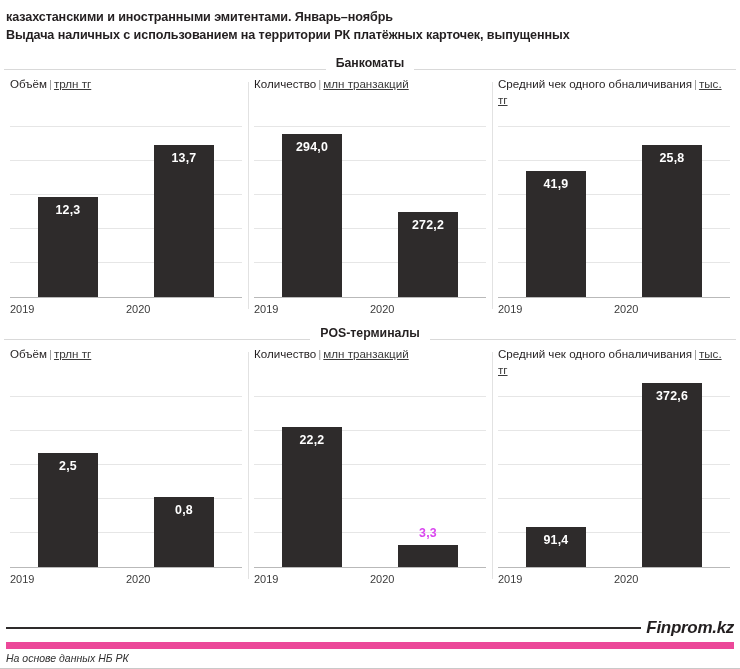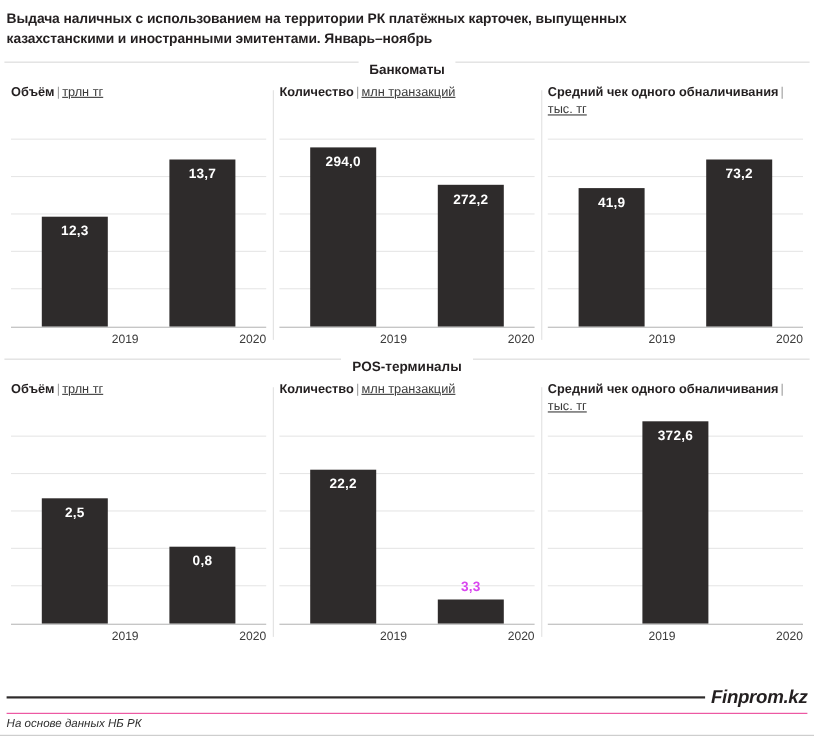--- a/index.html
+++ b/index.html
@@ -22,21 +22,21 @@
     font-size: 12.6px;
     font-weight: bold;
     line-height: 1.45;
     letter-spacing: -0.1px;
   }
   .title .line { display: block; }
 
   
   .section-band {
     display: flex;
-    align-items: flex-start;
+    align-items: flex-end;
     margin: 11px 4px 0 4px;
     gap: 10px;
   }
   .section-band .rule {
     flex: 1 1 auto;
     height: 1px;
     background: #d9d9d9;
   }
   .section-band .section-title {
     font-size: 12.3px;
@@ -62,21 +62,21 @@
     left: 0; top: 6px; bottom: 6px;
     width: 1px;
     background: #e2e2e2;
   }
   .chart-head {
     font-size: 11.6px;
     line-height: 1.45;
     margin-bottom: 2px;
     min-height: 34px;
   }
-  .chart-head .bold { font-weight: bold; }
+  .chart-head .bold { font-weight: normal; }
   .chart-head .unit { font-weight: normal; color: #3a3a3a; text-decoration: underline; }
   .chart-head .sep { color: #9a9a9a; padding: 0 2px; }
 
   .plot {
     position: relative;
     height: 186px;
     margin-top: 2px;
   }
   .gridlines {
     position: absolute;
@@ -126,21 +126,21 @@
   .bar.short .val {
     top: -19px;
     color: #d946ef;
   }
   .xlabels {
     display: flex;
     margin-top: 5px;
   }
   .xlabels div {
     flex: 1 1 0;
-    text-align: right;
+    text-align: left;
     font-size: 11px;
     color: #3b3b3b;
   }
 
   
   .footer {
     position: absolute;
     left: 0; right: 0; bottom: 0;
     padding: 0 6px;
   }
@@ -161,36 +161,36 @@
     font-weight: bold;
     font-style: italic;
     color: #231f20;
     letter-spacing: -0.3px;
   }
   .footer .source {
     font-size: 10.5px;
     font-style: italic;
     color: #2f2f2f;
     padding: 3px 0 4px 0;
-    border-top: 1px solid #ec4899;
+    border-top: 7px solid #ec4899;
   }
   .footer .bottom-rule {
     height: 1px;
     background: #c9c9c9;
     margin: 0 -6px;
   }
 </style>
 </head>
 <body>
 
 <div class="page">
 
   <div class="title">
+    <span class="line">казахстанскими и иностранными эмитентами. Январь–ноябрь</span>
     <span class="line">Выдача наличных с использованием на территории РК платёжных карточек, выпущенных</span>
-    <span class="line">казахстанскими и иностранными эмитентами. Январь–ноябрь</span>
   </div>
 
   <div class="section-band">
     <div class="rule"></div>
     <div class="section-title">Банкоматы</div>
     <div class="rule"></div>
   </div>
 
   <div class="charts-row">
 
@@ -238,21 +238,21 @@
             <div style="top:116px"></div>
             <div style="top:150px"></div>
         </div>
         <div class="bars">
           <div class="bar-slot">
             <div class="bar" style="height:163px">
               <span class="val">294,0</span>
             </div>
           </div>
           <div class="bar-slot">
-            <div class="bar" style="height:129px">
+            <div class="bar" style="height:85px">
               <span class="val">272,2</span>
             </div>
           </div>
         </div>
         <div class="axis-base"></div>
       </div>
       <div class="xlabels">
         <div>2019</div>
         <div>2020</div>
       </div>
@@ -271,21 +271,21 @@
             <div style="top:150px"></div>
         </div>
         <div class="bars">
           <div class="bar-slot">
             <div class="bar" style="height:126px">
               <span class="val">41,9</span>
             </div>
           </div>
           <div class="bar-slot">
             <div class="bar" style="height:152px">
-              <span class="val">73,2</span>
+              <span class="val">25,8</span>
             </div>
           </div>
         </div>
         <div class="axis-base"></div>
       </div>
       <div class="xlabels">
         <div>2019</div>
         <div>2020</div>
       </div>
     </div>
@@ -371,20 +371,25 @@
       <div class="plot">
         <div class="gridlines">
           <div style="top:14px"></div>
             <div style="top:48px"></div>
             <div style="top:82px"></div>
             <div style="top:116px"></div>
             <div style="top:150px"></div>
         </div>
         <div class="bars">
           <div class="bar-slot">
+            <div class="bar" style="height:40px">
+              <span class="val">91,4</span>
+            </div>
+          </div>
+          <div class="bar-slot">
             <div class="bar" style="height:184px">
               <span class="val">372,6</span>
             </div>
           </div>
         </div>
         <div class="axis-base"></div>
       </div>
       <div class="xlabels">
         <div>2019</div>
         <div>2020</div>

